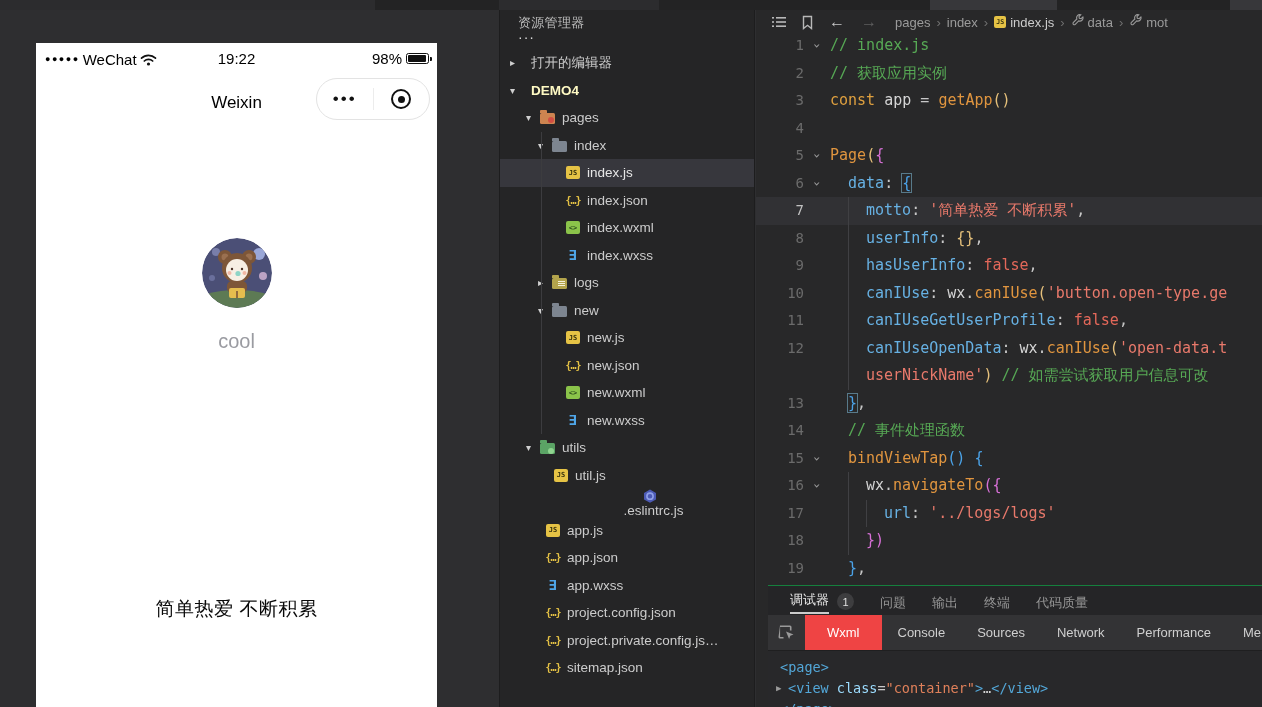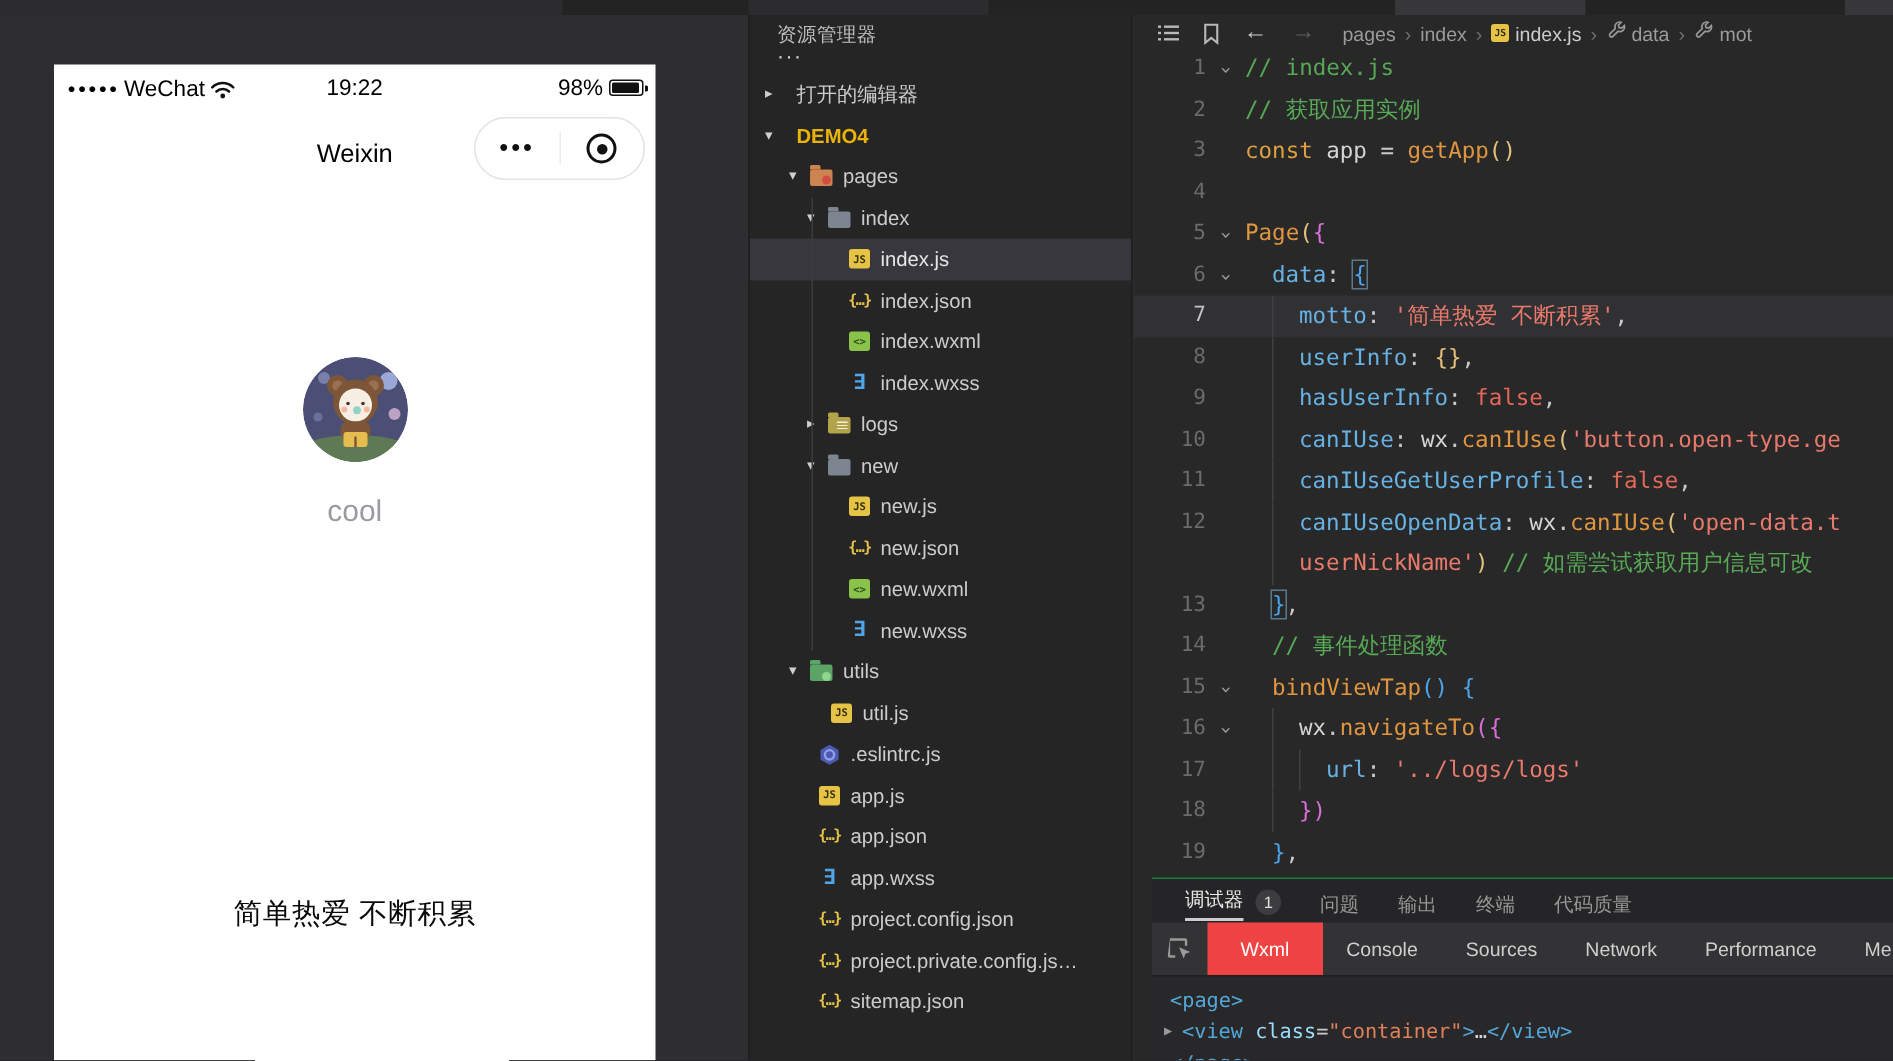--- a/index.html
+++ b/index.html
@@ -38,21 +38,21 @@
   .explorer{position:absolute;left:499px;top:0;width:256px;height:707px;background:#252526;
             border-left:1px solid #1d1d1e;border-right:1px solid #1d1d1e;color:#c5c5c5;}
   .exp-header{position:absolute;left:0;top:14px;width:100%;padding:0 28px 0 18px;display:flex;
               justify-content:space-between;font-size:13px;color:#bdbdbd;letter-spacing:0.3px;flex-direction:column;}
   .exp-more{color:#d8d8d8;font-size:14px;letter-spacing:1px;cursor:pointer;line-height:10px;}
   .tree{position:absolute;left:0;top:49px;width:100%;}
   .trow{position:relative;height:27.5px;display:flex;align-items:center;font-size:13.5px;color:#cccccc;cursor:pointer;}
   .trow.selected{background:#37373d;color:#e6e6e6;}
   .trow .arrow{width:14px;font-size:10px;color:#cfcfcf;flex:0 0 14px;}
   .trow .label{margin-left:7px;white-space:nowrap;}
-  .trow .label.bold{font-weight:bold;color:#eab308;}
+  .trow .label.bold{font-weight:bold;color:#fef9c3;}
   .tree-guide{position:absolute;left:41px;top:132px;width:1px;height:302px;background:#3c3c3f;}
   
   .fic{flex:0 0 14px;width:14px;height:14px;display:flex;align-items:center;justify-content:center;
        font-family:"DejaVu Sans Mono",monospace;}
   .ic-js{background:#e6c345;color:#35300d;border-radius:2px;font-size:7px;font-weight:bold;width:13px;height:13px;}
   .ic-json{color:#e6c345;font-size:10px;font-weight:bold;letter-spacing:-1px;}
   .ic-wxml{background:#8bc34a;color:#2b4a1c;border-radius:2px;font-size:7px;font-weight:bold;width:13px;height:13px;}
   .ic-wxss{color:#4fa6e8;font-size:14px;font-weight:bold;}
   .folder{position:relative;width:15px;height:11px;border-radius:1.5px;flex:0 0 15px;margin-top:2px;}
   .folder::before{content:"";position:absolute;left:0;top:-3px;width:7px;height:3px;border-radius:1px 1px 0 0;background:inherit;}
@@ -267,21 +267,21 @@
         </div>
         <div class="trow" style="padding-left: 26px;">
           <span class="arrow">▾</span>
           <span class="folder f-utils"></span>
           <span class="label">utils</span>
         </div>
         <div class="trow" style="padding-left: 54px;">
           <span class="fic ic-js">JS</span>
           <span class="label">util.js</span>
         </div>
-        <div class="trow" style="padding-left: 46px;">
+        <div class="trow" style="padding-left: 46px; flex-direction: column;">
           <span class="fic">
             <svg width="14" height="14" viewBox="0 0 14 14">
               <polygon points="7,0.5 13,4 13,10.5 7,13.8 1,10.5 1,4" fill="#4c5ab4"></polygon>
               <circle cx="7" cy="7.2" r="3.1" fill="none" stroke="#8fa0e8" stroke-width="1.6"></circle>
             </svg>
           </span>
           <span class="label">.eslintrc.js</span>
         </div>
         <div class="trow" style="padding-left: 46px;">
           <span class="fic ic-js">JS</span>

